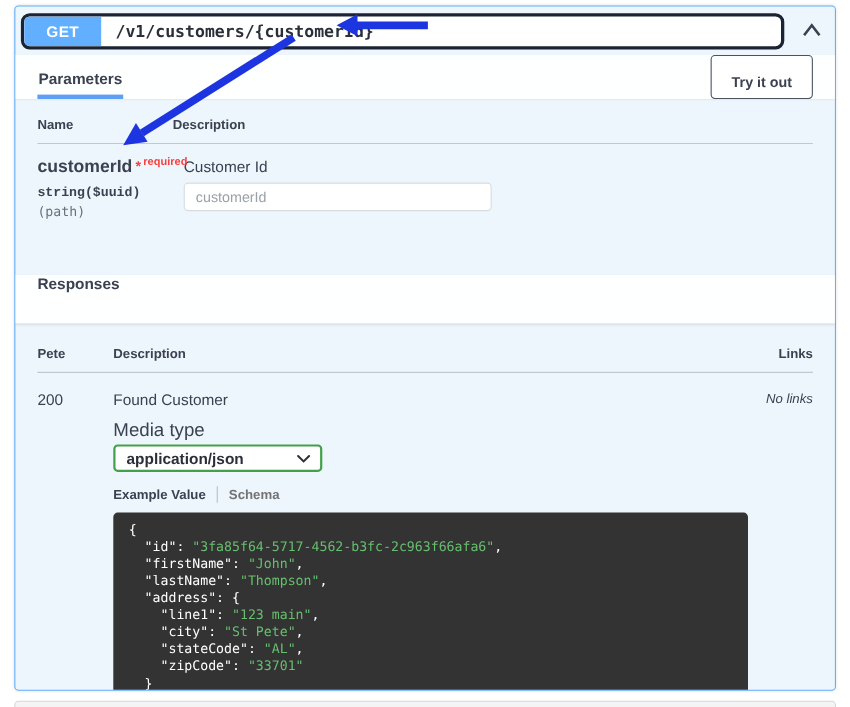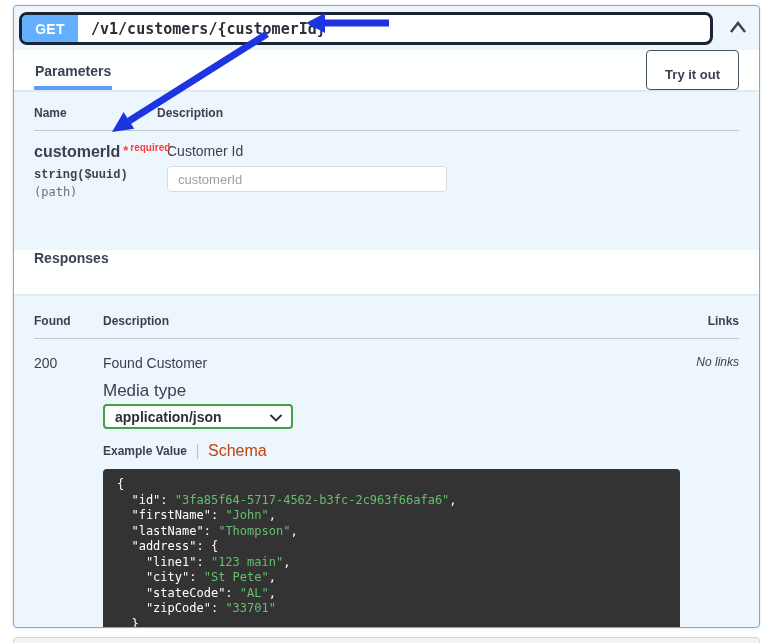--- a/index.html
+++ b/index.html
@@ -33,21 +33,21 @@
     display:flex;align-items:center;
     padding:6px 10px 0 5px;height:39px;
   }
   .summary-bar{
     flex:1;display:flex;align-items:stretch;height:33px;
     border:3px solid var(--summary-border);border-radius:8px;
     background:#ffffff;overflow:hidden;cursor:pointer;
   }
   .method-badge{
     display:flex;align-items:center;justify-content:center;
-    width:56px;background:var(--accent-blue);color:#fff;
+    width:70px;background:var(--accent-blue);color:#fff;
     font-weight:bold;font-size:14px;letter-spacing:.3px;text-align:right;
   }
   .summary-path{
     display:flex;align-items:center;padding-left:13px;
     font-family:"DejaVu Sans Mono","Liberation Mono",monospace;
     font-weight:bold;font-size:15px;color:#2a2f3a;
   }
   .collapse-btn{background:none;border:none;margin-left:14px;padding:2px;cursor:pointer;display:flex;align-items:center;}
 
   
@@ -110,21 +110,21 @@
     border:2px solid var(--select-green);border-radius:4px;background:#fff;
     display:flex;align-items:center;justify-content:space-between;
     padding:0 9px 0 10px;cursor:pointer;gap:36px;
   }
   .media-select-value{font-size:14px;font-weight:bold;color:#2a2f3a;}
   .accept-hint{margin-top:6px;font-size:11px;color:var(--hint-green);}
   .accept-hint .mono{font-family:"DejaVu Sans Mono","Liberation Mono",monospace;font-weight:bold;}
   .model-tabs{display:flex;align-items:center;margin-top:13px;}
   .tab-example{font-size:12px;font-weight:bold;color:var(--text);cursor:pointer;}
   .tab-sep{width:1px;height:15px;background:#b9bec5;margin:0 10px;}
-  .tab-schema{font-size:16px;color:#c2410c;cursor:pointer;}
+  .tab-schema{font-size:12px;color:#737373;cursor:pointer;font-weight:bold;}
   .code-block{
     margin-top:9px;width:577px;
     background:var(--code-bg);border-radius:4px;
     padding:8px 14px 10px;
     font-family:"DejaVu Sans Mono","Liberation Mono",monospace;
     font-size:12px;line-height:15.5px;
     white-space:pre;overflow:hidden;
   }
   .tok-plain{color:var(--code-plain);}
   .tok-string{color:var(--code-string);}
@@ -185,21 +185,21 @@
         </div>
       </div>
     </div>
 
     <div class="section-header responses-header">
       <span class="section-title">Responses</span>
     </div>
 
     <div class="responses-area">
       <div class="rthead">
-        <span class="col-code">Found</span>
+        <span class="col-code">Pete</span>
         <span class="col-desc">Description</span>
         <span class="col-links">Links</span>
       </div>
 
       <div class="response-row">
         <div class="resp-code">200</div>
 
         <div class="resp-body">
           <div class="resp-desc">Found Customer</div>
 

